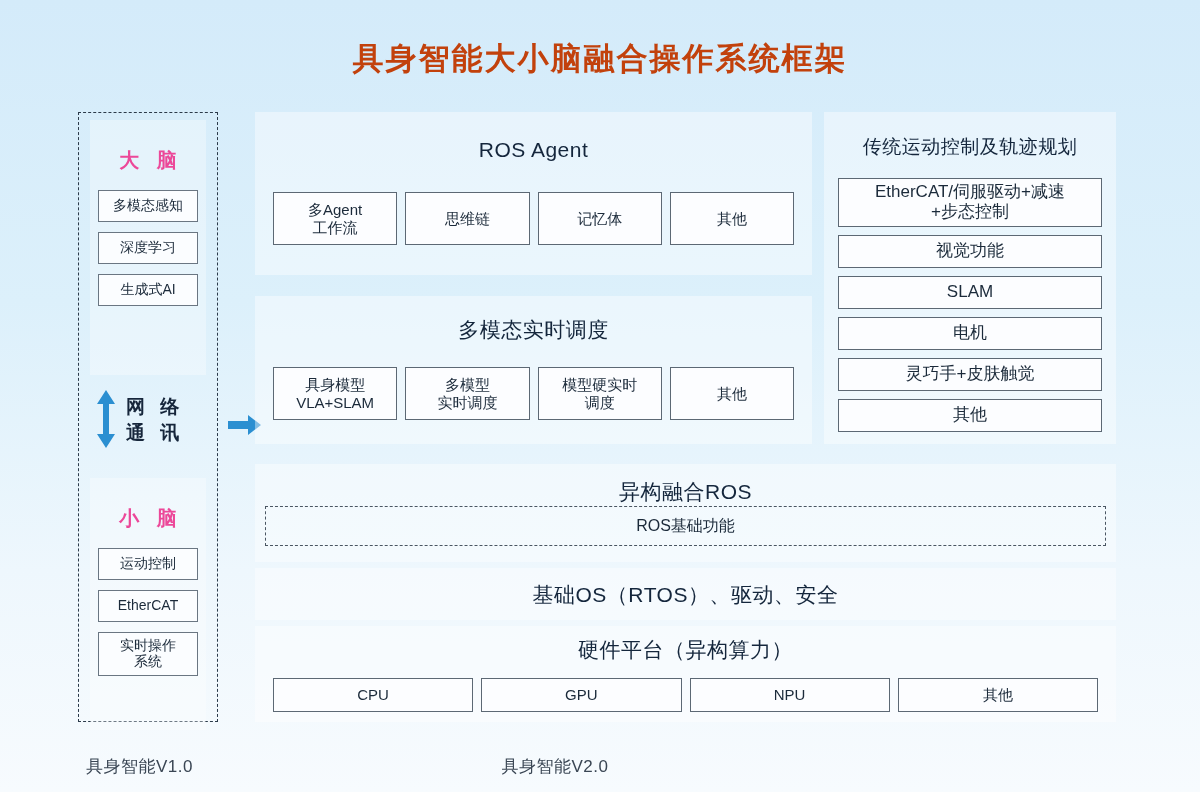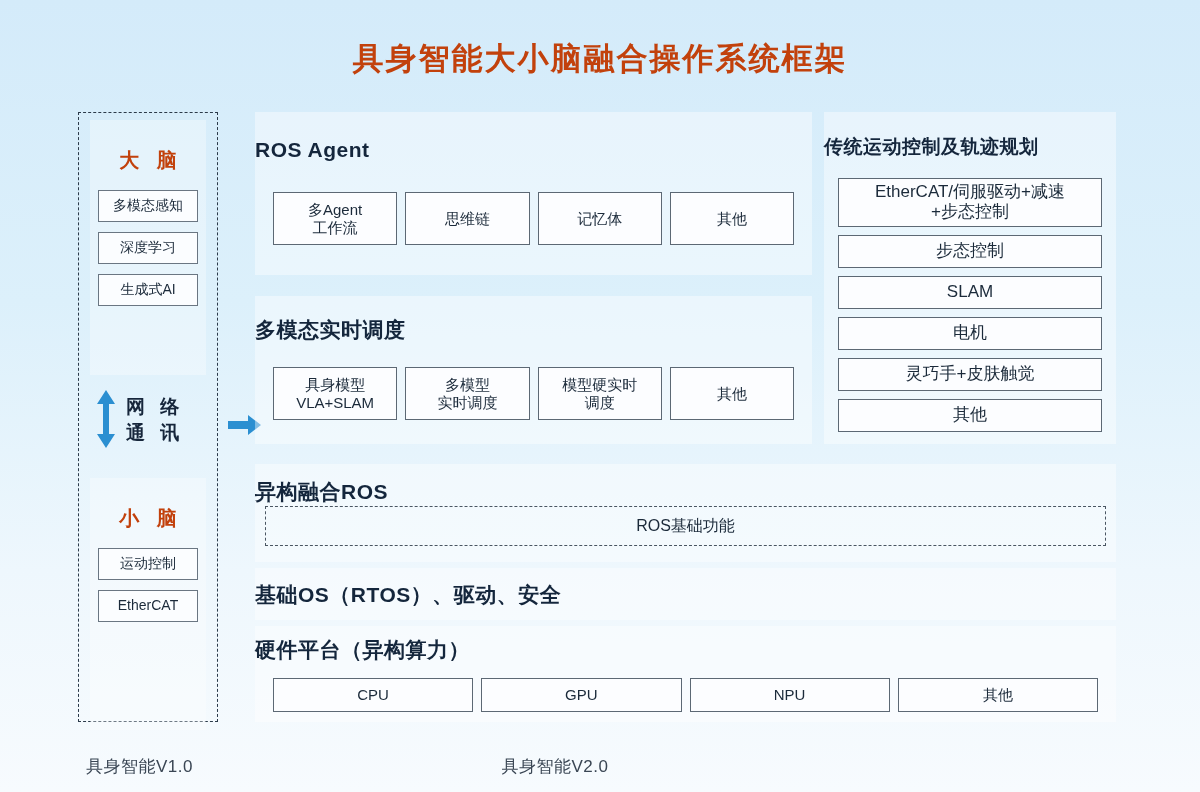--- a/index.html
+++ b/index.html
@@ -43,21 +43,21 @@
     position: absolute;
     left: 90px; top: 478px;
     width: 116px; height: 252px;
     background: rgba(255,255,255,0.33);
   }
   .side-head {
     text-align: center;
     font-size: 20px;
     font-weight: bold;
     letter-spacing: 6px;
-    color: #c2410c;
+    color: #ec4899;
     padding-top: 27px;
     padding-left: 6px;
   }
   .side-box {
     width: 100px;
     height: 32px;
     margin: 0 auto;
     margin-top: 10px;
     border: 1.3px solid #6a7682;
     background: #fbfdff;
@@ -110,23 +110,23 @@
     background: rgba(255,255,255,0.42);
   }
   #ros-agent-panel   { left: 255px; top: 112px;  width: 557px; height: 163px; }
   #sched-panel       { left: 255px; top: 296px;  width: 557px; height: 148px; }
   #motion-panel      { left: 824px; top: 112px;  width: 292px; height: 332px; }
   #hetero-panel      { left: 255px; top: 464px;  width: 861px; height: 98px; }
   #baseos-panel      { left: 255px; top: 568px;  width: 861px; height: 52px; }
   #hardware-panel    { left: 255px; top: 626px;  width: 861px; height: 96px; }
 
   .panel-title {
-    text-align: left;
+    text-align: center;
     font-size: 21px;
-    font-weight: bold;
+    font-weight: normal;
     color: #14263c;
     letter-spacing: 0.5px;
   }
   .panel-title.small { font-size: 19px; }
 
   .chip-row {
     display: flex;
     gap: 8px;
     padding: 0 18px;
   }
@@ -211,20 +211,22 @@
     </svg>
   </div>
   <div id="network-label">网&nbsp;络<br>通&nbsp;讯</div>
 </div>
 
 <div id="cerebellum-panel">
   <div class="side-head">小 脑</div>
   <div id="cerebellum-boxes">
     <div class="side-box">运动控制</div>
     <div class="side-box">EtherCAT</div>
+    <div class="side-box two-line" style="white-space:pre-line">实时操作
+系统</div>
   </div>
 </div>
 
 <div id="connector-arrow">
   <svg width="34" height="22" viewBox="0 0 34 22">
     <polygon points="0,7 20,7 20,1 33,11 20,21 20,15 0,15" fill="#2b8fd1"></polygon>
   </svg>
 </div>
 
 <div class="panel" id="ros-agent-panel">
@@ -249,21 +251,21 @@
 调度</div>
     <div class="chip">其他</div>
   </div>
 </div>
 
 <div class="panel" id="motion-panel">
   <div class="panel-title small" style="padding-top:22px">传统运动控制及轨迹规划</div>
   <div class="stack-list" style="margin-top:18px">
     <div class="stack-item tall">EtherCAT/伺服驱动+减速
 +步态控制</div>
-    <div class="stack-item">步态控制</div>
+    <div class="stack-item">视觉功能</div>
     <div class="stack-item">SLAM</div>
     <div class="stack-item">电机</div>
     <div class="stack-item">灵巧手+皮肤触觉</div>
     <div class="stack-item">其他</div>
   </div>
 </div>
 
 <div class="panel" id="hetero-panel">
   <div class="panel-title" style="padding-top:14px">异构融合ROS</div>
 </div>

